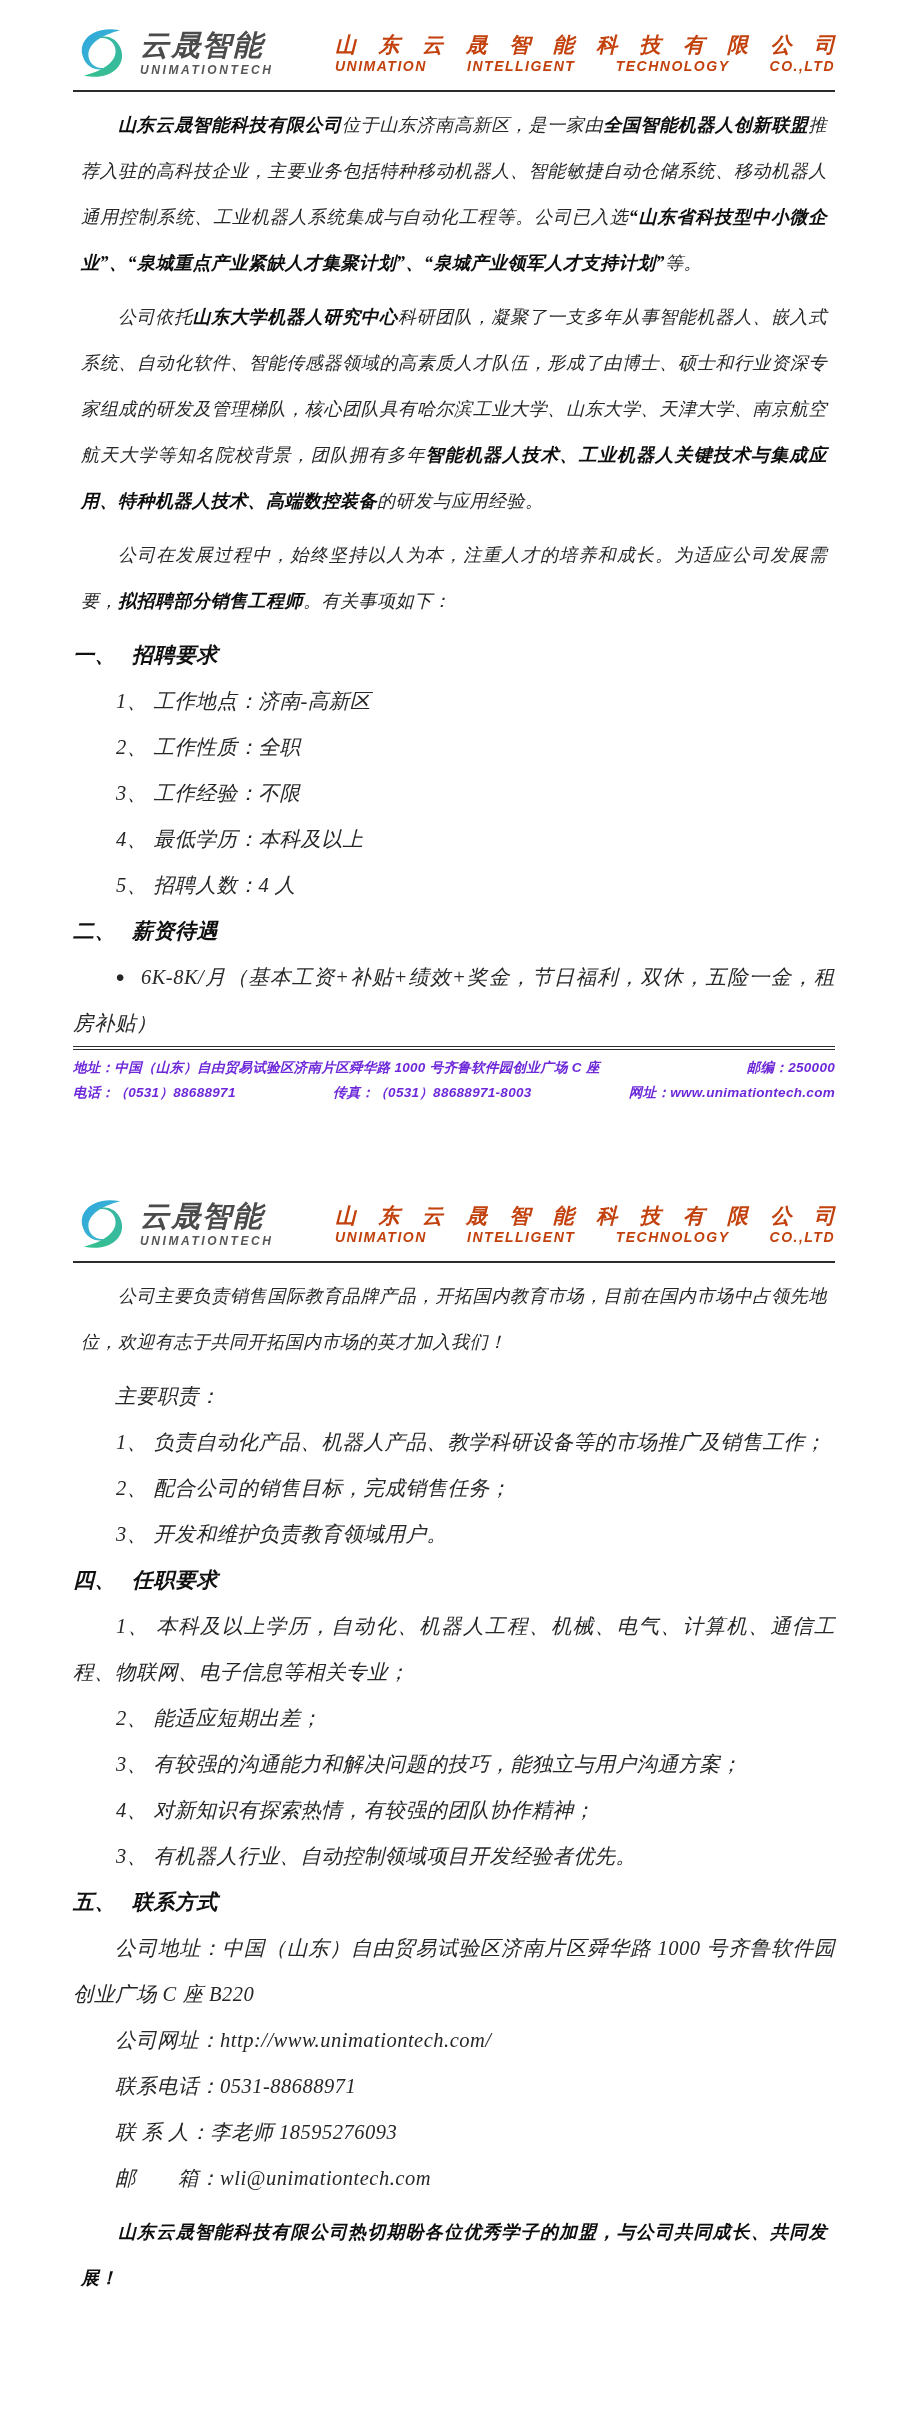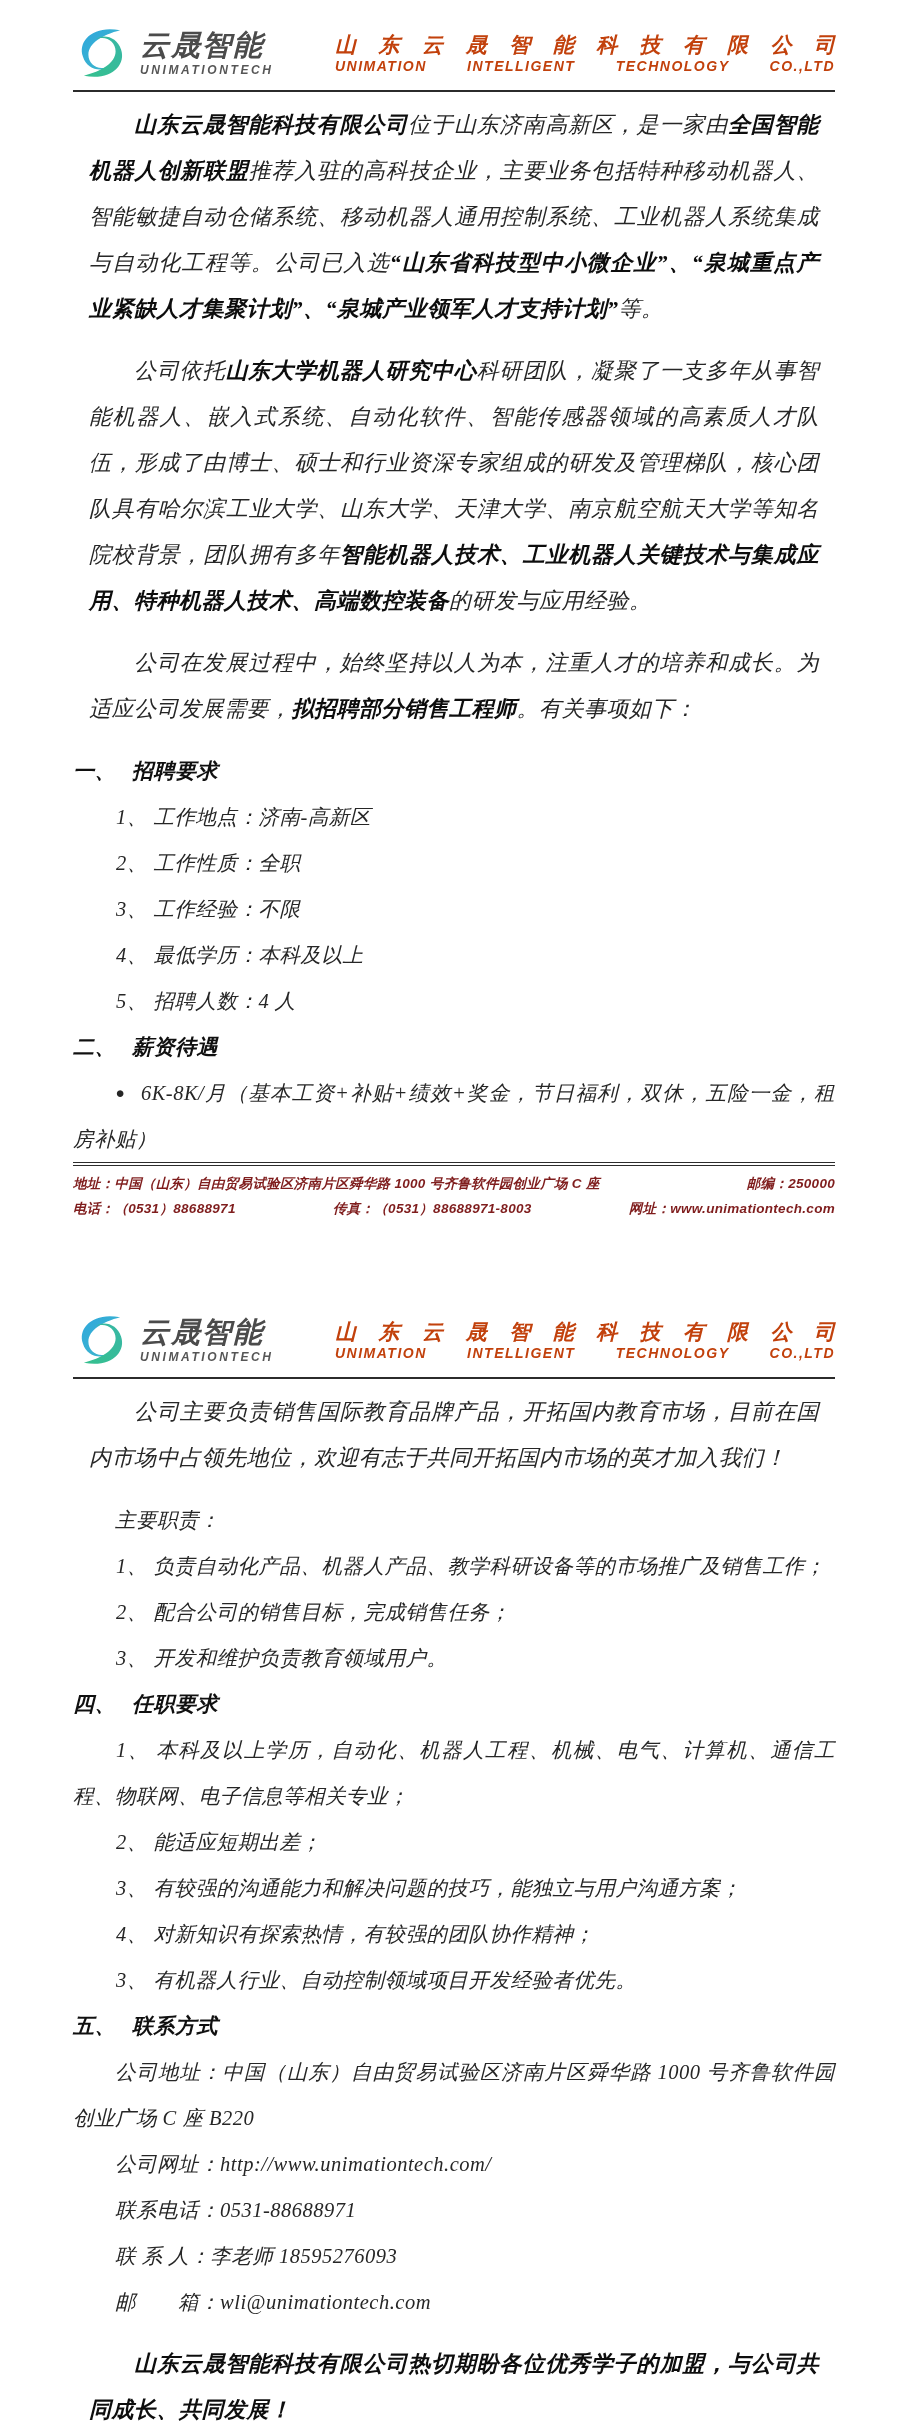--- a/index.html
+++ b/index.html
@@ -28,43 +28,43 @@
   }
   .company{width:500px;font-family:"Liberation Sans","DejaVu Sans",sans-serif;font-weight:bold;color:#c2410c;}
   .company-cn{font-size:21px;text-align:justify;text-align-last:justify;line-height:26px;}
   .company-en{font-size:14px;letter-spacing:1.5px;text-align:justify;text-align-last:justify;margin-top:0;}
   
   .title{
     text-align:center;font-size:25px;font-weight:bold;color:#101010;
     line-height:44px;margin:12px 0 0;
   }
   .para{
-    font-size:22px;line-height:46px;text-align:justify;
-    text-indent:2.05em;letter-spacing:.5px;margin:16px;
+    font-size:18px;line-height:46px;text-align:justify;
+    text-indent:2.05em;letter-spacing:.5px;margin:8px;
   }
   .para.first{margin-top:10px;}
   b{color:#0d0d0d;}
   .sec-heading{
     font-size:21px;font-weight:bold;color:#101010;line-height:46px;letter-spacing:.5px;
   }
   .sec-heading .sec-label{margin-right:16px;}
   .item{
     font-size:20.5px;line-height:46px;text-indent:2.1em;text-align:justify;
     letter-spacing:.5px;margin:0;
   }
   .bullet-line{
     font-size:20.5px;line-height:46px;text-indent:1.05em;text-align:justify;
     letter-spacing:.5px;margin:0;
   }
   .bullet-glyph{display:inline-block;margin-right:12px;transform:scale(.75);}
   
   .page1-footer{
     border-top:4px double #2c2c2c;padding-top:5px;
     font-family:"Liberation Sans","DejaVu Sans",sans-serif;
-    font-weight:bold;font-size:13.5px;color:#7f1d1d;letter-spacing:.3px;
+    font-weight:bold;font-size:13.5px;color:#6d28d9;letter-spacing:.3px;
   }
   .footer-row{display:flex;justify-content:space-between;line-height:25px;}
   .footer-cell{white-space:nowrap;}
   
   .page-gap{height:76px;}
   .closing{font-weight:bold;color:#0d0d0d;}
 </style>
 </head>
 <body>
 

